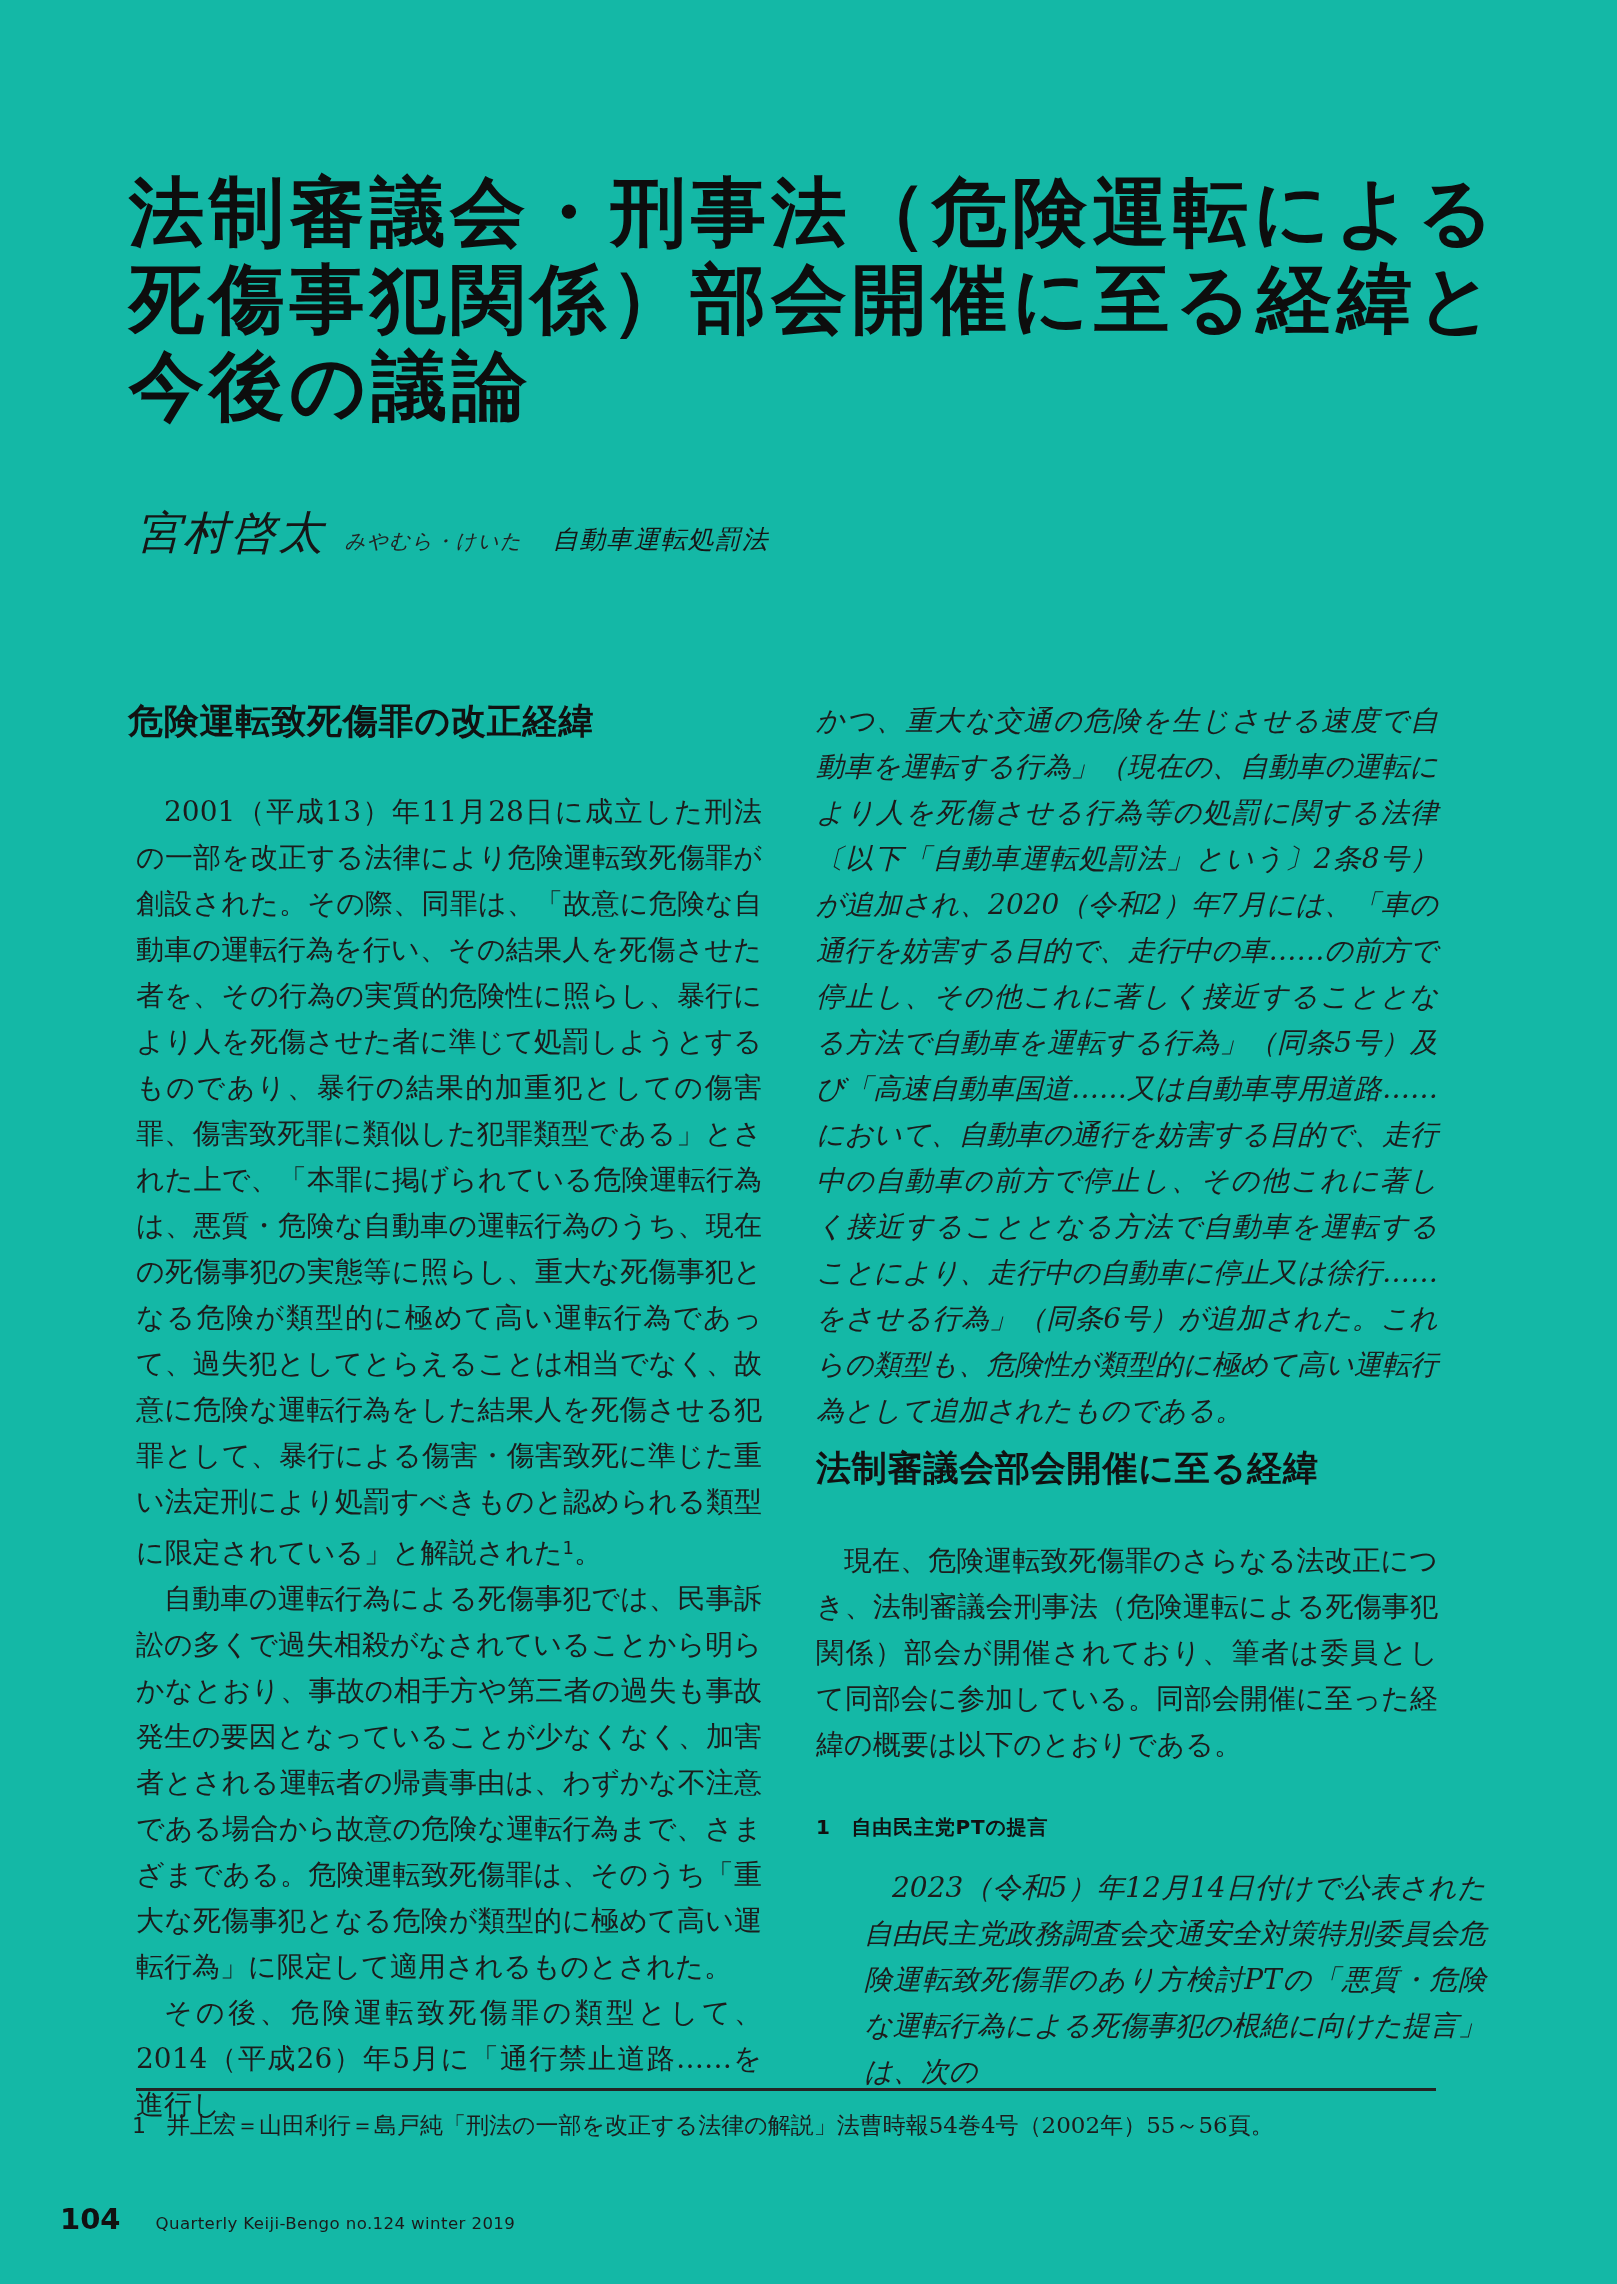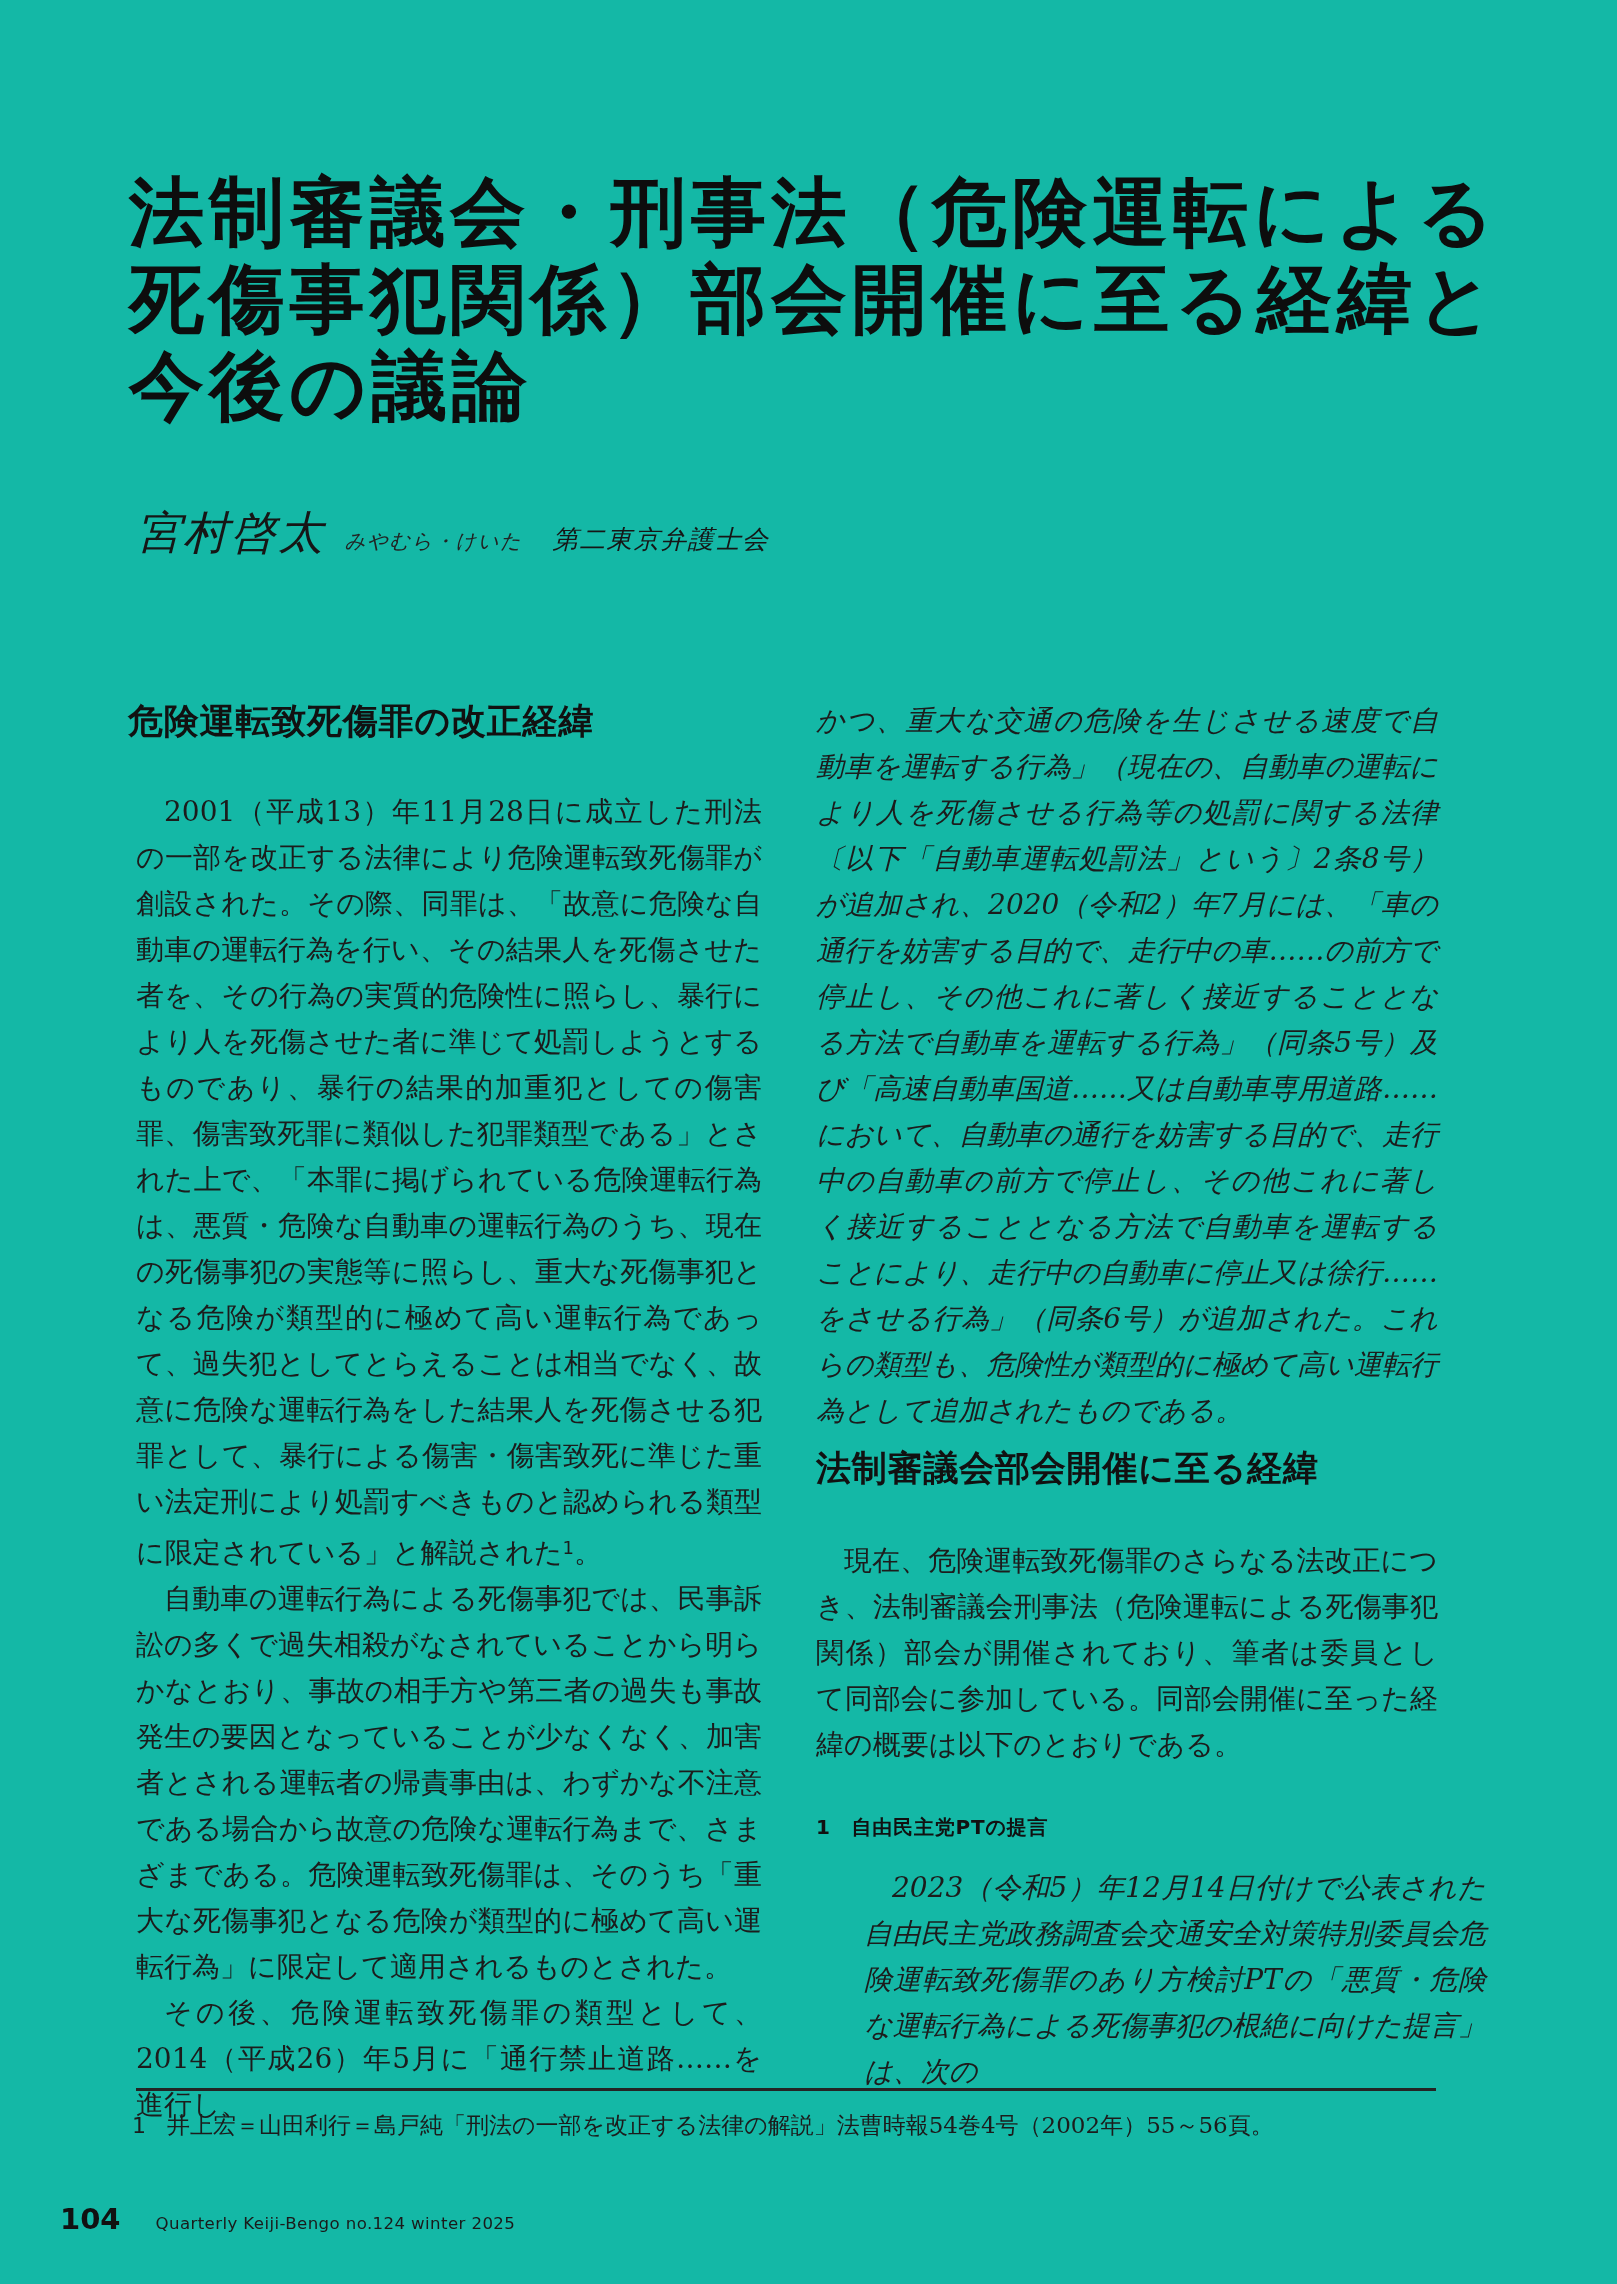--- a/index.html
+++ b/index.html
@@ -101,21 +101,21 @@
 
   <div class="title">
     <div>法制審議会・刑事法（危険運転による</div>
     <div>死傷事犯関係）部会開催に至る経緯と</div>
     <div>今後の議論</div>
   </div>
 
   <div class="author-row">
     <span class="author-name">宮村啓太</span>
     <span class="author-kana">みやむら・けいた</span>
-    <span class="author-affil">第二東京弁護士会</span>
+    <span class="author-affil">自動車運転処罰法</span>
   </div>
 
   <div class="lc-h2 sec-heading">危険運転致死傷罪の改正経緯</div>
 
   <div class="lc-body">
     <p class="body-par indent"><span>2001（平成13）年11月28日に成立した刑法の一部を改正する法律により危険運転致死傷罪が創設された。その際、同罪は、「故意に危険な自動車の運転行為を行い、その結果人を死傷させた者を、その行為の実質的危険性に照らし、暴行により人を死傷させた者に準じて処罰しようとするものであり、暴行の結果的加重犯としての傷害罪、傷害致死罪に類似した犯罪類型である」とされた上で、「本罪に掲げられている危険運転行為は、悪質・危険な自動車の運転行為のうち、現在の死傷事犯の実態等に照らし、重大な死傷事犯となる危険が類型的に極めて高い運転行為であって、過失犯としてとらえることは相当でなく、故意に危険な運転行為をした結果人を死傷させる犯罪として、暴行による傷害・傷害致死に準じた重い法定刑により処罰すべきものと認められる類型に限定されている」と解説された</span><span class="fn-ref">1</span><span>。</span></p>
     <p class="body-par indent">自動車の運転行為による死傷事犯では、民事訴訟の多くで過失相殺がなされていることから明らかなとおり、事故の相手方や第三者の過失も事故発生の要因となっていることが少なくなく、加害者とされる運転者の帰責事由は、わずかな不注意である場合から故意の危険な運転行為まで、さまざまである。危険運転致死傷罪は、そのうち「重大な死傷事犯となる危険が類型的に極めて高い運転行為」に限定して適用されるものとされた。</p>
     <p class="body-par indent">その後、危険運転致死傷罪の類型として、2014（平成26）年5月に「通行禁止道路……を進行し、</p>
   </div>
 
@@ -131,17 +131,17 @@
 
   <div class="footnote-rule"></div>
 
   <div class="footnote">
     <span class="footnote-marker">1</span>
     <span class="footnote-text">井上宏＝山田利行＝島戸純「刑法の一部を改正する法律の解説」法曹時報54巻4号（2002年）55～56頁。</span>
   </div>
 
   <div class="footer">
     <span class="page-number">104</span>
-    <span class="journal-name">Quarterly Keiji-Bengo no.124 winter 2025</span>
+    <span class="journal-name">Quarterly Keiji-Bengo no.124 winter 2019</span>
   </div>
 
 </div>
 
 
 </body></html>

